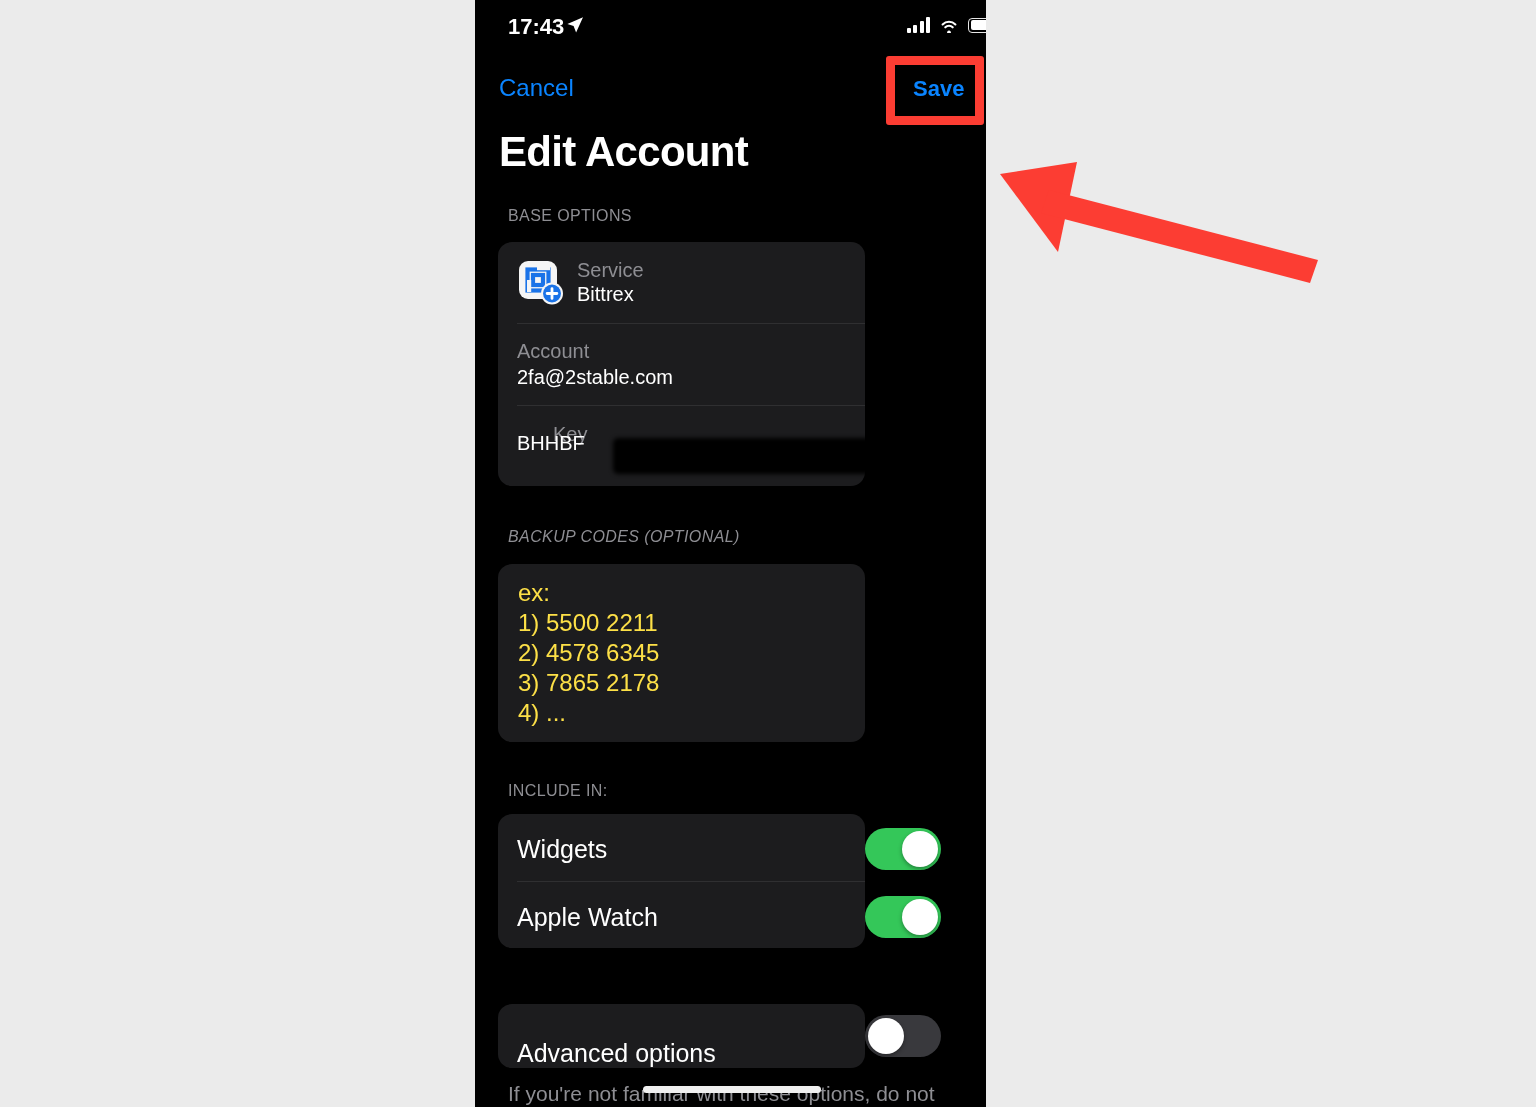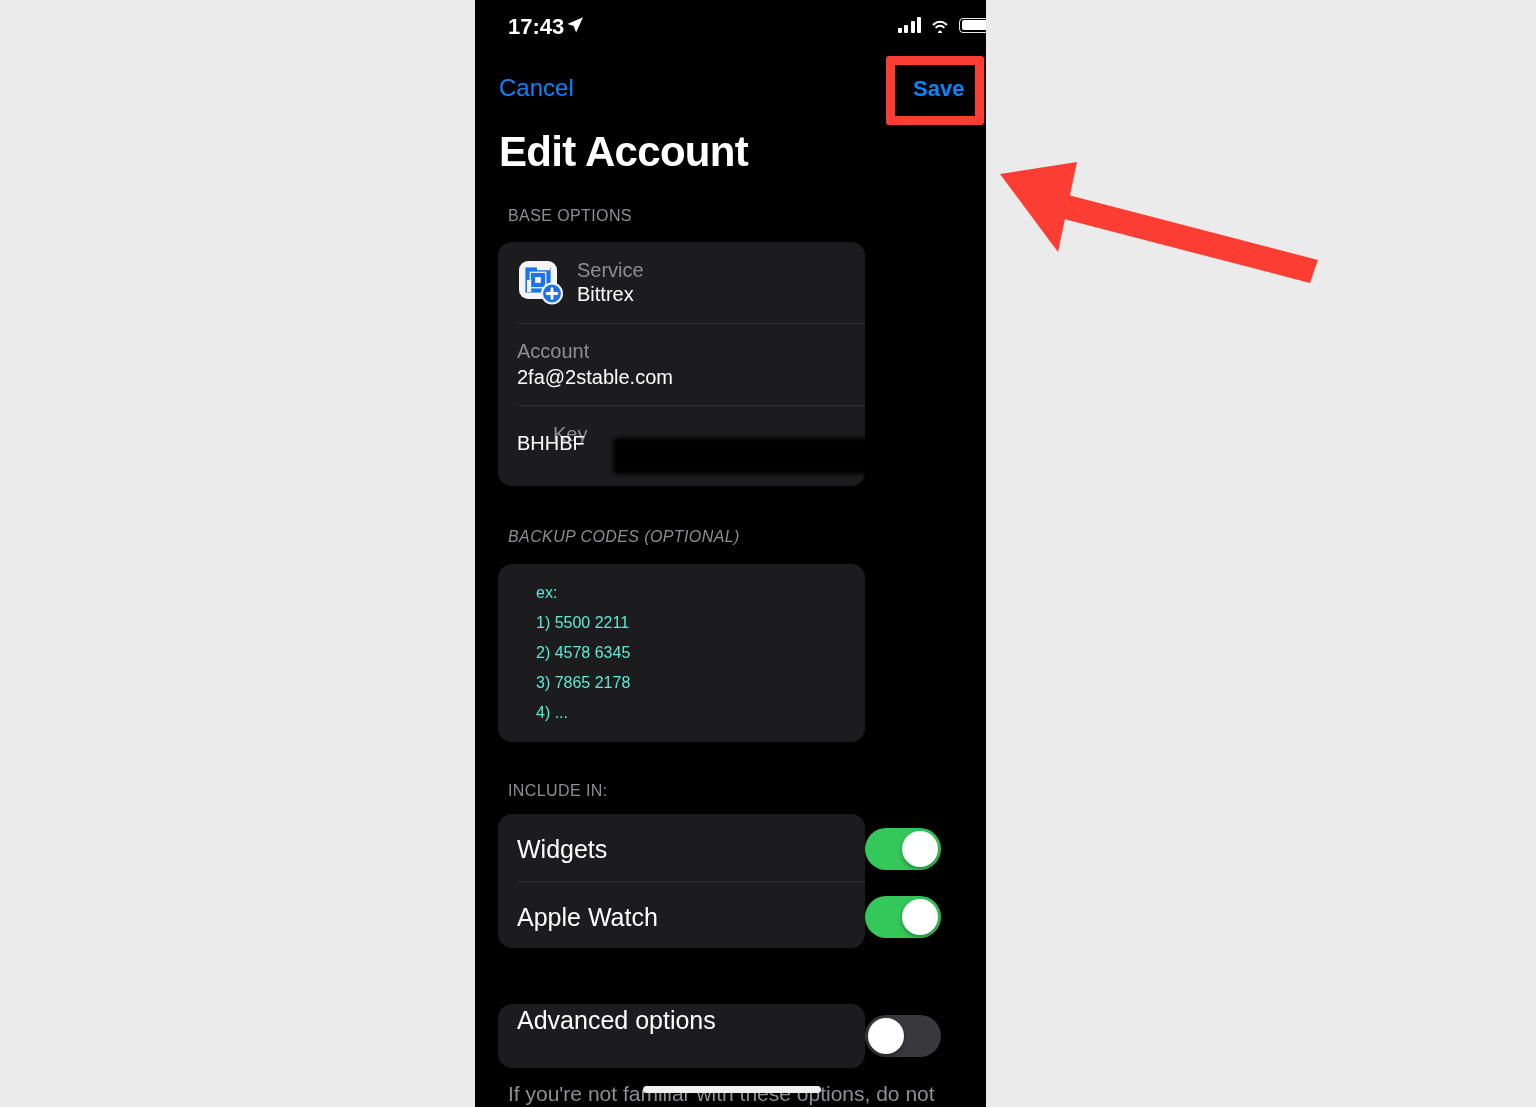--- a/index.html
+++ b/index.html
@@ -26,20 +26,21 @@
     background: #000000;
     overflow: hidden;
   }
 
   
   #status-bar {
     position: absolute;
     left: 0; top: 0;
     width: 536px;
     height: 50px;
+    padding-left: 9px;
   }
   #status-time {
     position: absolute;
     left: 33px;
     top: 14px;
     color: #ffffff;
     font-size: 22px;
     font-weight: bold;
     letter-spacing: 0px;
   }
@@ -203,24 +204,24 @@
     width: 362px;
     height: 36px;
     background: #000000;
     border-radius: 5px;
     filter: blur(2px);
   }
 
   
   #backup-placeholder {
     position: absolute;
-    left: 38px;
+    left: 20px;
     top: 14px;
-    color: #5eead4;
-    font-size: 16px;
+    color: #fde047;
+    font-size: 24px;
     line-height: 30px;
     white-space: pre-line;
   }
 
   
   .toggle-row {
     position: absolute;
     left: 0;
     width: 465px;
     height: 67px;
@@ -252,21 +253,21 @@
     width: 36px;
     height: 36px;
     border-radius: 50%;
     background: #ffffff;
     box-shadow: 0 2px 4px rgba(0,0,0,0.35);
   }
   .switch.on  .knob { right: 3px; }
   .switch.off .knob { left: 3px; }
 
   #row-advanced { top: 0; height: 64px; }
-  #row-advanced .toggle-row-label { top: 2px; }
+  #row-advanced .toggle-row-label { top: 35px; }
   #row-advanced .switch { top: 11px; }
 
   
   #footer-note {
     position: absolute;
     left: 33px;
     top: 1082px;
     width: 460px;
     color: #8e8e93;
     font-size: 21px;

